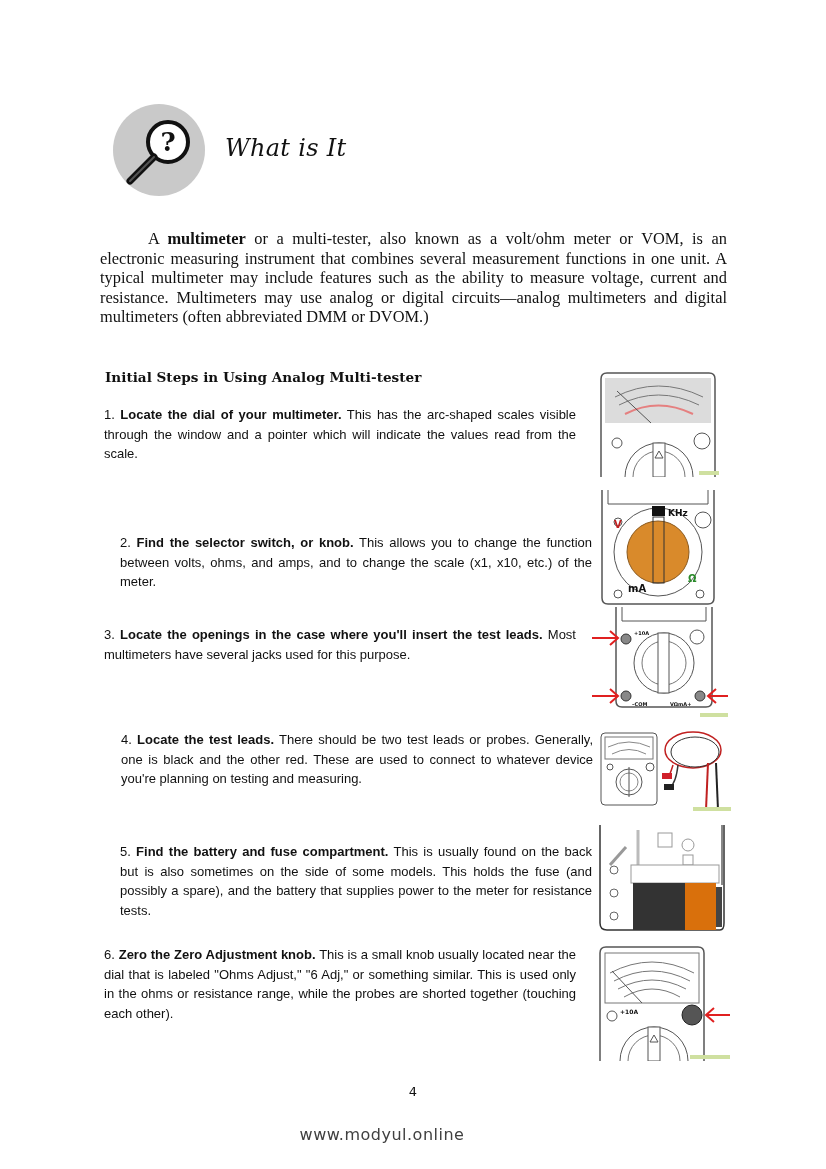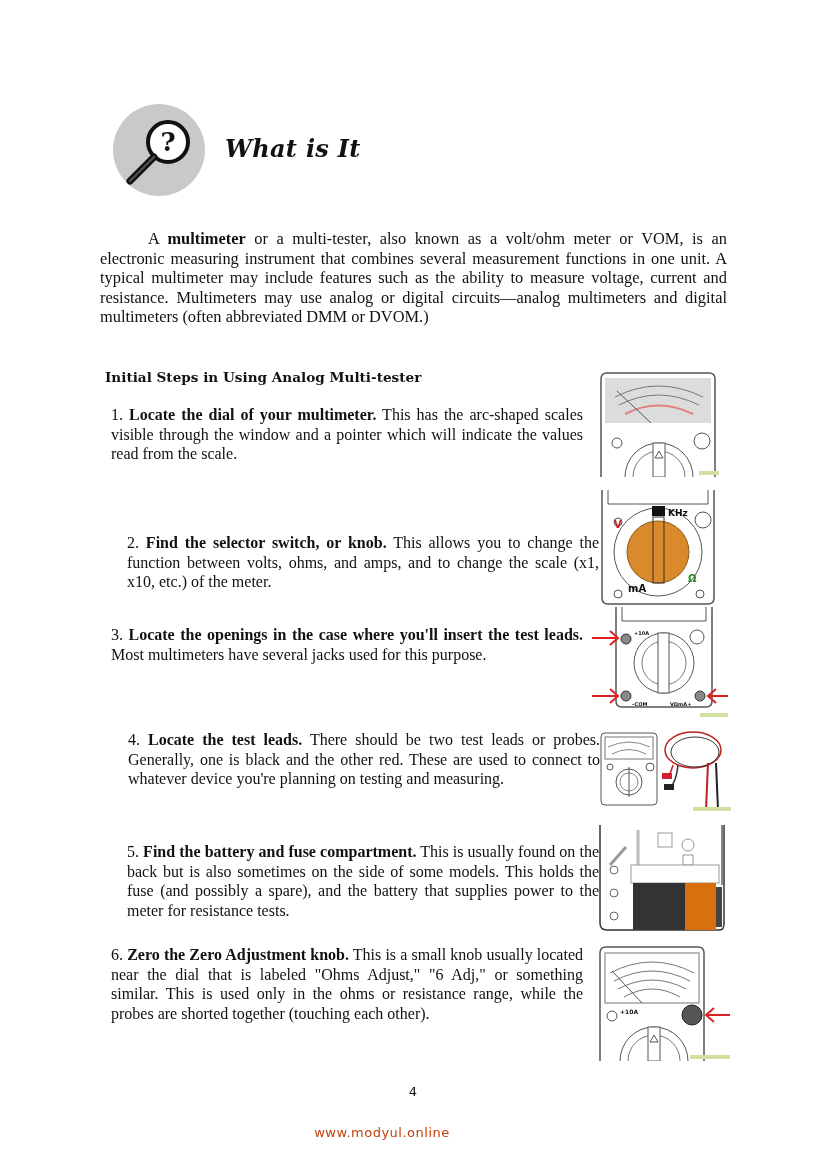--- a/index.html
+++ b/index.html
@@ -2,38 +2,38 @@
 <html><head>
   <meta charset="utf-8">
   <style>
     html, body { margin: 0; padding: 0; background: #ffffff; }
     body { width: 826px; height: 1169px; position: relative; overflow: hidden;
            font-family: "DejaVu Serif", "Liberation Serif", serif; color: #111; }
     .abs { position: absolute; }
 
     
     .icon-circle { left: 113px; top: 104px; width: 92px; height: 92px; border-radius: 50%; background: #c9c9c9; }
-    .title { left: 225px; top: 134px; font-family: "DejaVu Serif", serif; font-weight: bold; font-style: italic; font-size: 24px; color: #111; letter-spacing: 0.3px; }
+    .title { left: 225px; top: 134px; font-family: "DejaVu Serif", serif; font-weight: normal; font-style: italic; font-size: 24px; color: #111; letter-spacing: 0.3px; }
 
     
     .intro { left: 100px; top: 229px; width: 627px; font-family: "Liberation Serif", serif; font-size: 16.4px; line-height: 19.6px; text-align: justify; }
     .intro .indent { display: inline-block; width: 48px; }
 
     
     .section-heading { left: 105px; top: 369px; font-family: "DejaVu Serif", serif; font-weight: bold; font-size: 13.6px; }
 
     
-    .step { left: 111px; width: 472px; font-family: Liberation Serif, serif; font-size: 16px; line-height: 19.6px; text-align: justify; }
+    .step { left: 104px; width: 472px; font-family: Liberation Sans, sans-serif; font-size: 13px; line-height: 19.6px; text-align: justify; }
     .step b { font-weight: bold; }
 
     
     .img { position: absolute; }
 
     .page-number { left: 0; width: 826px; top: 1084px; text-align: center; font-family: "DejaVu Sans", sans-serif; font-size: 13px; color: #111; }
-    .watermark { left: 0; width: 764px; top: 1125px; text-align: center; font-family: "DejaVu Sans", sans-serif; font-size: 13px; color: #c2410c; letter-spacing: 0.5px; }
+    .watermark { left: 0; width: 764px; top: 1125px; text-align: center; font-family: "DejaVu Sans", sans-serif; font-size: 16px; color: #404040; letter-spacing: 0.5px; }
   </style>
 </head>
 <body>
 
 <div class="abs icon-circle">
   <svg width="92" height="92" viewBox="0 0 92 92">
     <circle cx="55" cy="38" r="20" fill="#fff" stroke="#111" stroke-width="4"></circle>
     <line x1="41" y1="53" x2="17" y2="77" stroke="#111" stroke-width="7" stroke-linecap="round"></line>
     <line x1="41" y1="53" x2="17" y2="77" stroke="#555" stroke-width="2" stroke-linecap="round"></line>
     <text x="55" y="47" text-anchor="middle" font-family="DejaVu Serif, serif" font-weight="bold" font-size="26" fill="#111">?</text>

